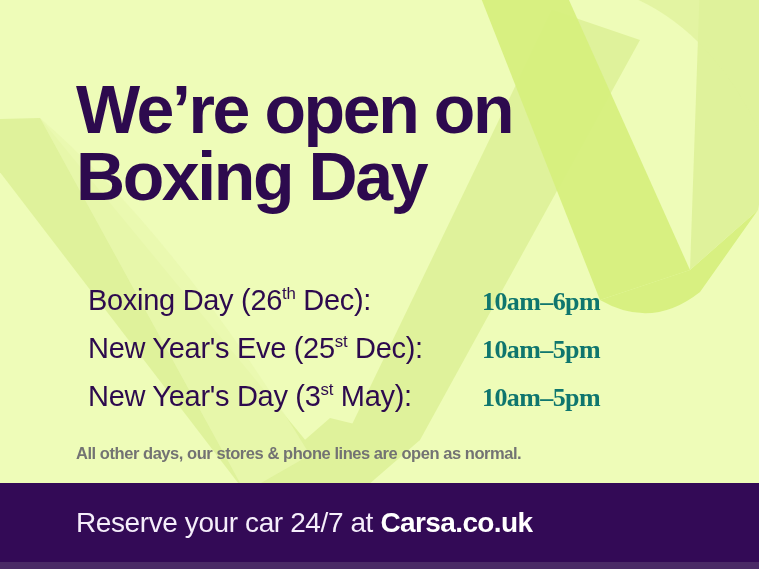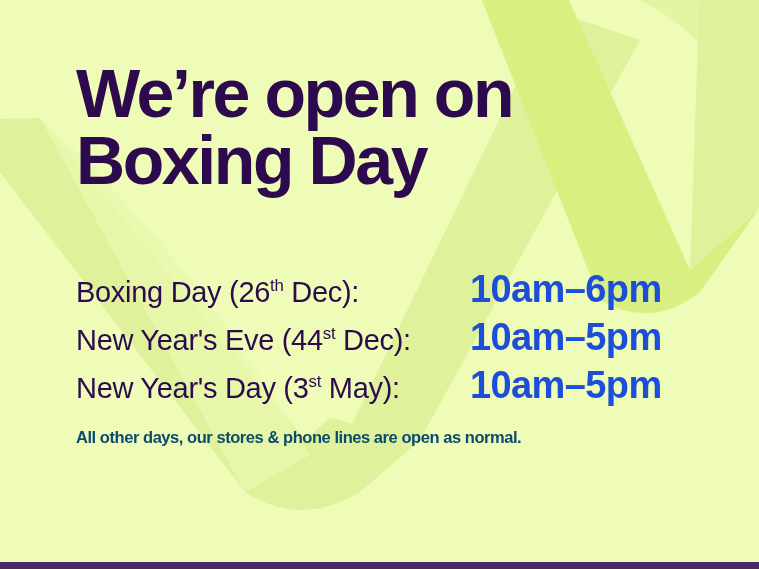--- a/index.html
+++ b/index.html
@@ -25,21 +25,21 @@
     inset: 0;
     width: 759px;
     height: 569px;
     pointer-events: none;
   }
 
   
   .content {
     position: absolute;
     left: 0;
-    top: 0;
+    top: 16px;
     width: 759px;
     height: 483px;
   }
 
   .headline {
     position: absolute;
     left: 76px;
     top: 60px;
     width: 640px;
     margin: 0;
@@ -65,44 +65,46 @@
   }
 
   .hours-label {
     width: 394px;
     flex: 0 0 394px;
     font-size: 29px;
     font-weight: 400;
     color: #2d0a4e;
     letter-spacing: -0.3px;
     white-space: nowrap;
+    margin-left: 12px;
   }
 
   .hours-label sup {
     font-size: 0.58em;
     vertical-align: super;
     line-height: 0;
   }
 
   .hours-value {
-    font-size: 38px;
-    font-weight: 700;
-    color: #1d4ed8;
+    font-size: 26px;
+    font-weight: 700;
+    color: #0f766e;
     letter-spacing: -0.6px;
     white-space: nowrap;
+    font-family: Liberation Serif, serif;
   }
 
   .fineprint {
     position: absolute;
     left: 76px;
     top: 428px;
     font-size: 16.5px;
     font-weight: 700;
     letter-spacing: -0.45px;
-    color: #0c4a6e;
+    color: #737373;
     white-space: nowrap;
   }
 
   
   .footer {
     position: absolute;
     left: 0;
     top: 483px;
     width: 759px;
     height: 79px;
@@ -165,31 +167,34 @@
 Boxing Day</h1>
 
     <div class="hours-table">
 
       <div class="hours-row">
         <div class="hours-label"><span>Boxing Day (26</span><sup>th</sup><span> Dec):</span></div>
         <div class="hours-value">10am–6pm</div>
       </div>
 
       <div class="hours-row">
-        <div class="hours-label"><span>New Year's Eve (44</span><sup>st</sup><span> Dec):</span></div>
+        <div class="hours-label"><span>New Year's Eve (25</span><sup>st</sup><span> Dec):</span></div>
         <div class="hours-value">10am–5pm</div>
       </div>
 
       <div class="hours-row">
         <div class="hours-label"><span>New Year's Day (3</span><sup>st</sup><span> May):</span></div>
         <div class="hours-value">10am–5pm</div>
       </div>
 
     </div>
 
     <div class="fineprint">All other days, our stores &amp; phone lines are open as normal.</div>
 
   </div>
 
+  <div class="footer">
+    <div class="footer-text"><span>Reserve your car 24/7 at </span><b>Carsa.co.uk</b></div>
+  </div>
 
   <div class="footer-strip"></div>
 
 </div>
 
 </body></html>

